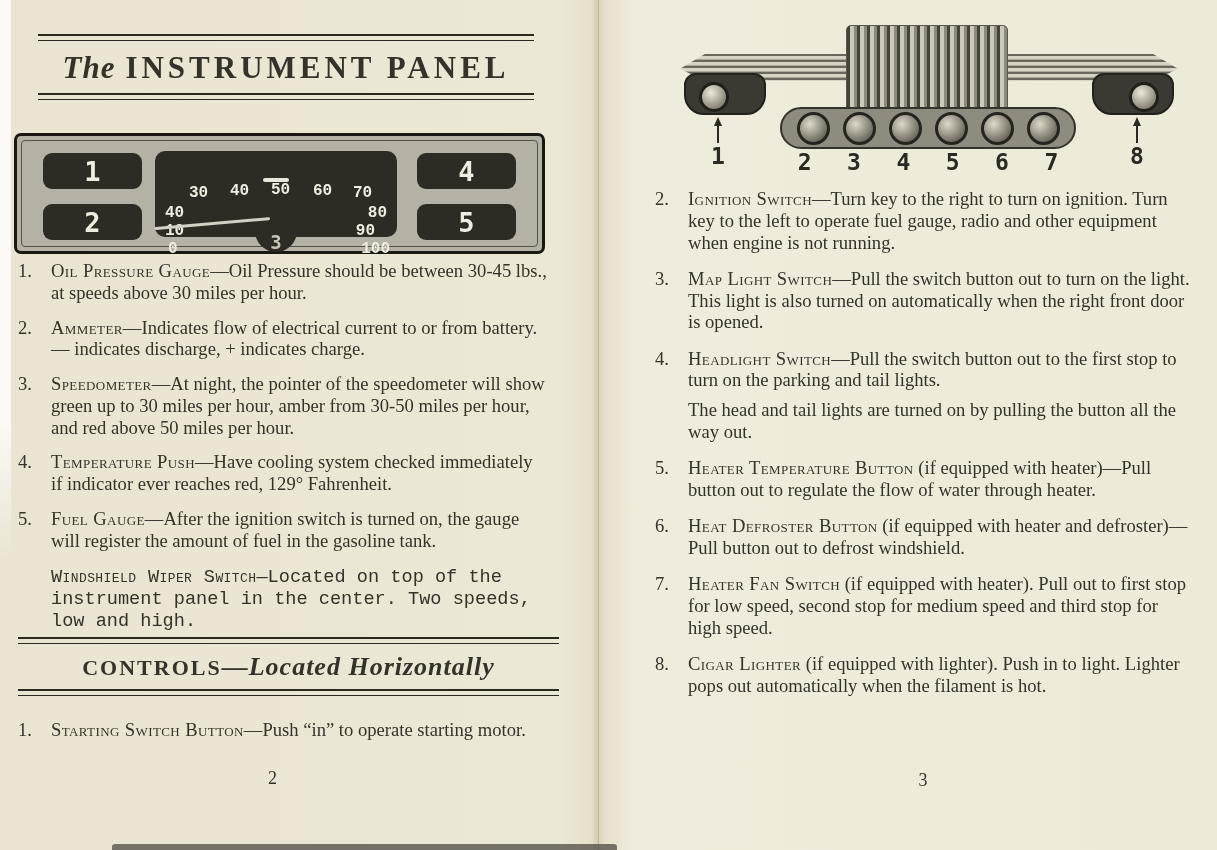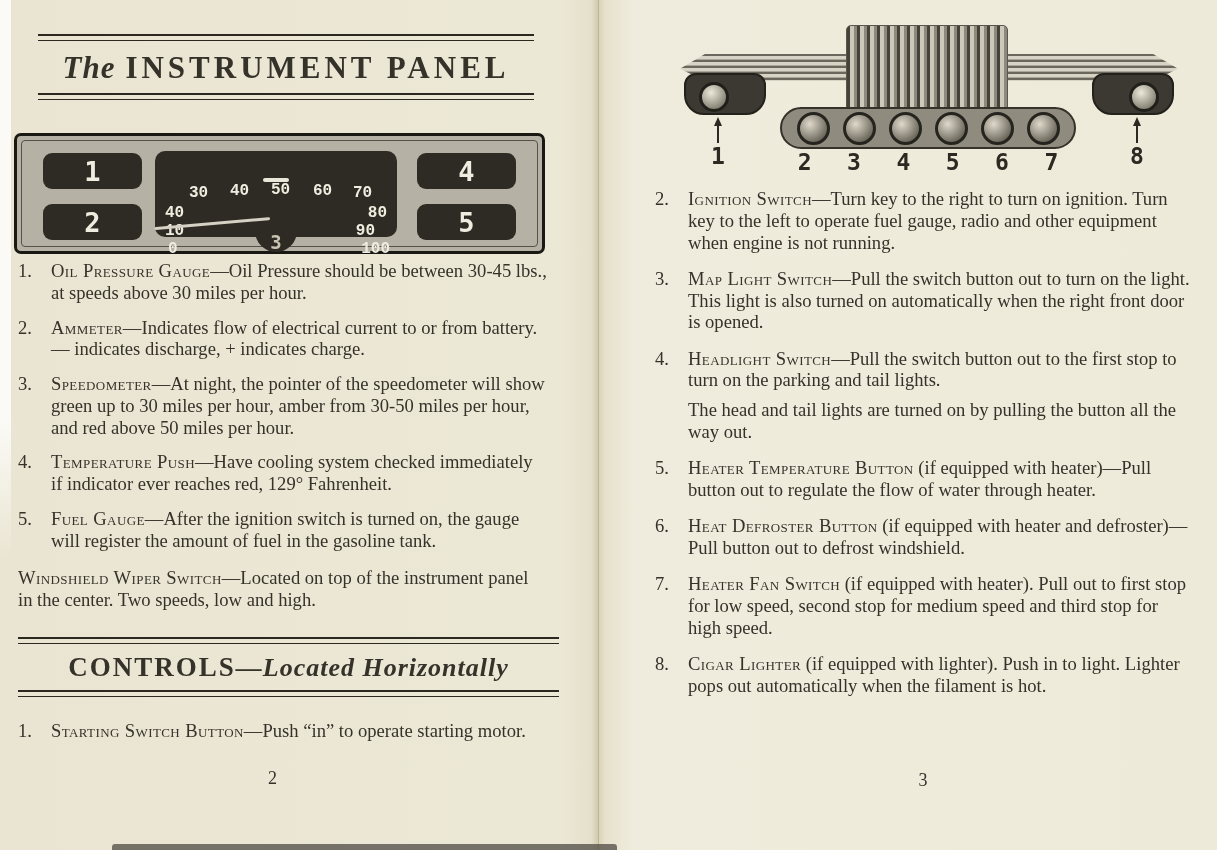--- a/index.html
+++ b/index.html
@@ -51,24 +51,24 @@
   .snum{position:absolute;color:#efece0;font-family:Liberation Mono, monospace;font-weight:bold;font-size:16px;line-height:1;margin-top:27px;}
   .srow-30{left:34px;top:7px;} .srow-40{left:75px;top:5px;} .srow-50{left:116px;top:4px;}
   .srow-60{left:158px;top:5px;} .srow-70{left:198px;top:7px;}
   .sl-20{left:10px;top:27px;} .sl-10{left:10px;top:45px;} .sl-0{left:13px;top:63px;}
   .sr-80{right:10px;top:27px;} .sr-90{right:22px;top:45px;} .sr-100{right:7px;top:63px;}
   .sdash{position:absolute;left:50%;top:27px;transform:translateX(-50%);width:26px;height:4px;background:#e9e6da;border-radius:2px;}
   .needle{position:absolute;right:50%;bottom:17px;width:116px;height:3px;background:#d5d1c3;
     transform:rotate(-5deg);transform-origin:right center;border-radius:2px;margin-right:6px;}
 
   .left-list{position:absolute;left:18px;top:260px;width:529px;}
-  .wiper-para{margin-top:16px;}
+  .wiper-para{margin-left:33px;margin-top:16px;font-family:Liberation Mono, monospace;}
   .controls-block{position:absolute;left:18px;top:637px;width:541px;}
   .controls-heading{text-align:center;padding:8px 0 7px 0;white-space:nowrap;}
-  .controls-main{font-size:27px;font-weight:bold;letter-spacing:2px;}
+  .controls-main{font-size:22px;font-weight:bold;letter-spacing:2px;}
   .controls-sub{font-size:26px;font-weight:bold;font-style:italic;letter-spacing:1px;}
   .controls-item{margin-top:23px;}
   .pagenum-left{position:absolute;left:0;top:768px;width:545px;text-align:center;font-size:18px;}
 
   
   .page-right{position:absolute;left:600px;top:0;width:617px;height:850px;}
   .ctrl{position:absolute;left:78px;top:20px;width:502px;height:152px;}
   .ctrl-band{position:absolute;left:2px;top:34px;width:498px;height:27px;
     background:repeating-linear-gradient(180deg,#6b675c 0 2px,#d7d3c5 2px 5px,#aba698 5px 6px);
     clip-path:polygon(0% 55%,5% 0%,95% 0%,100% 55%,95% 100%,5% 100%);}

